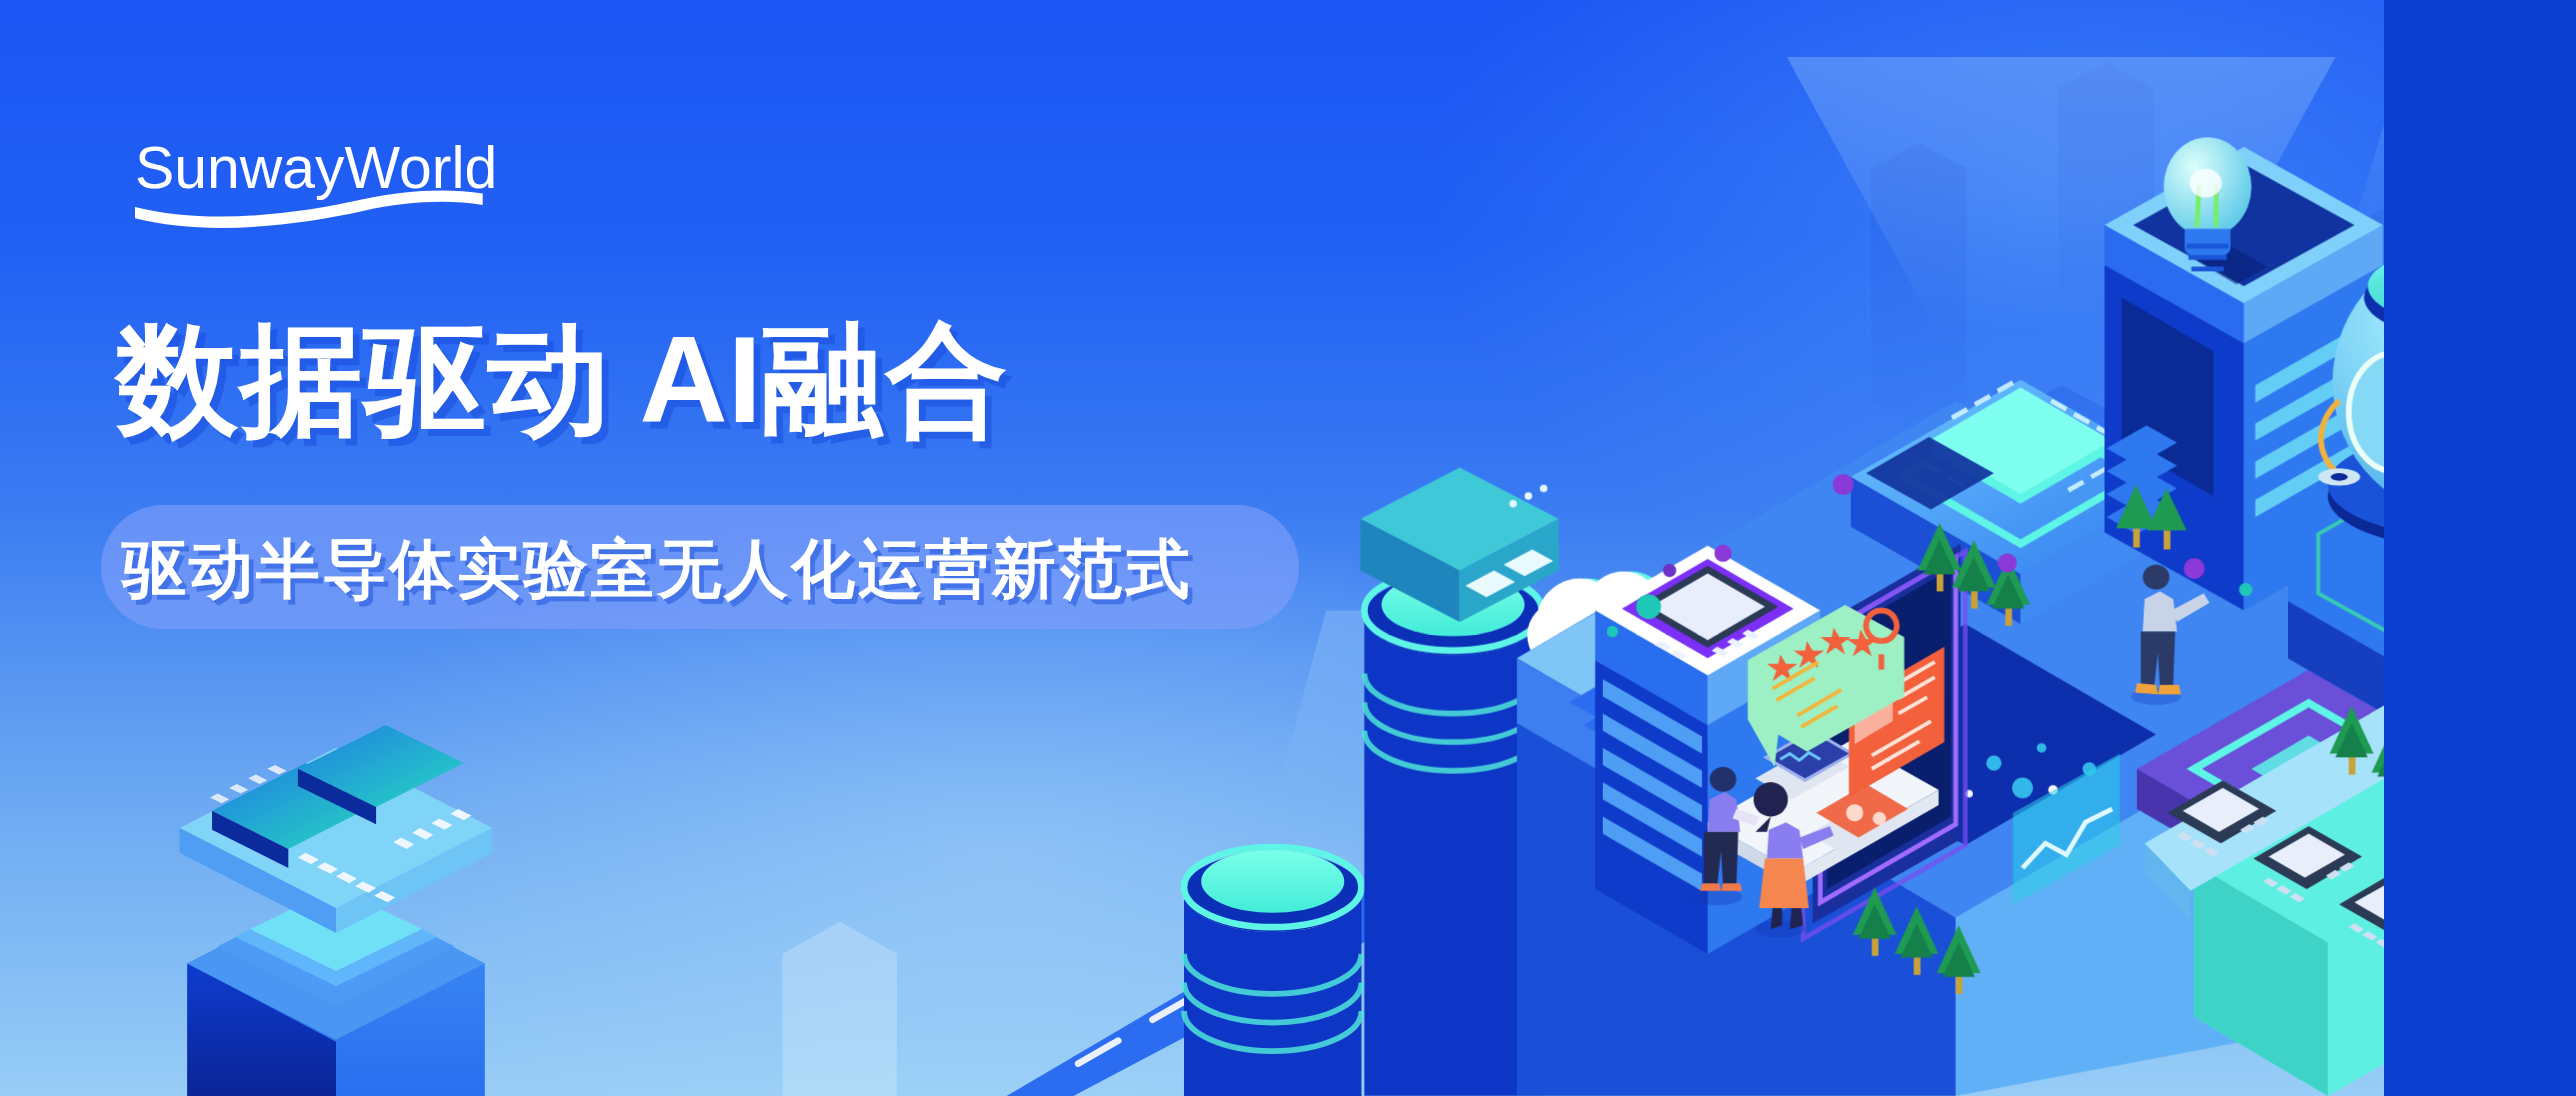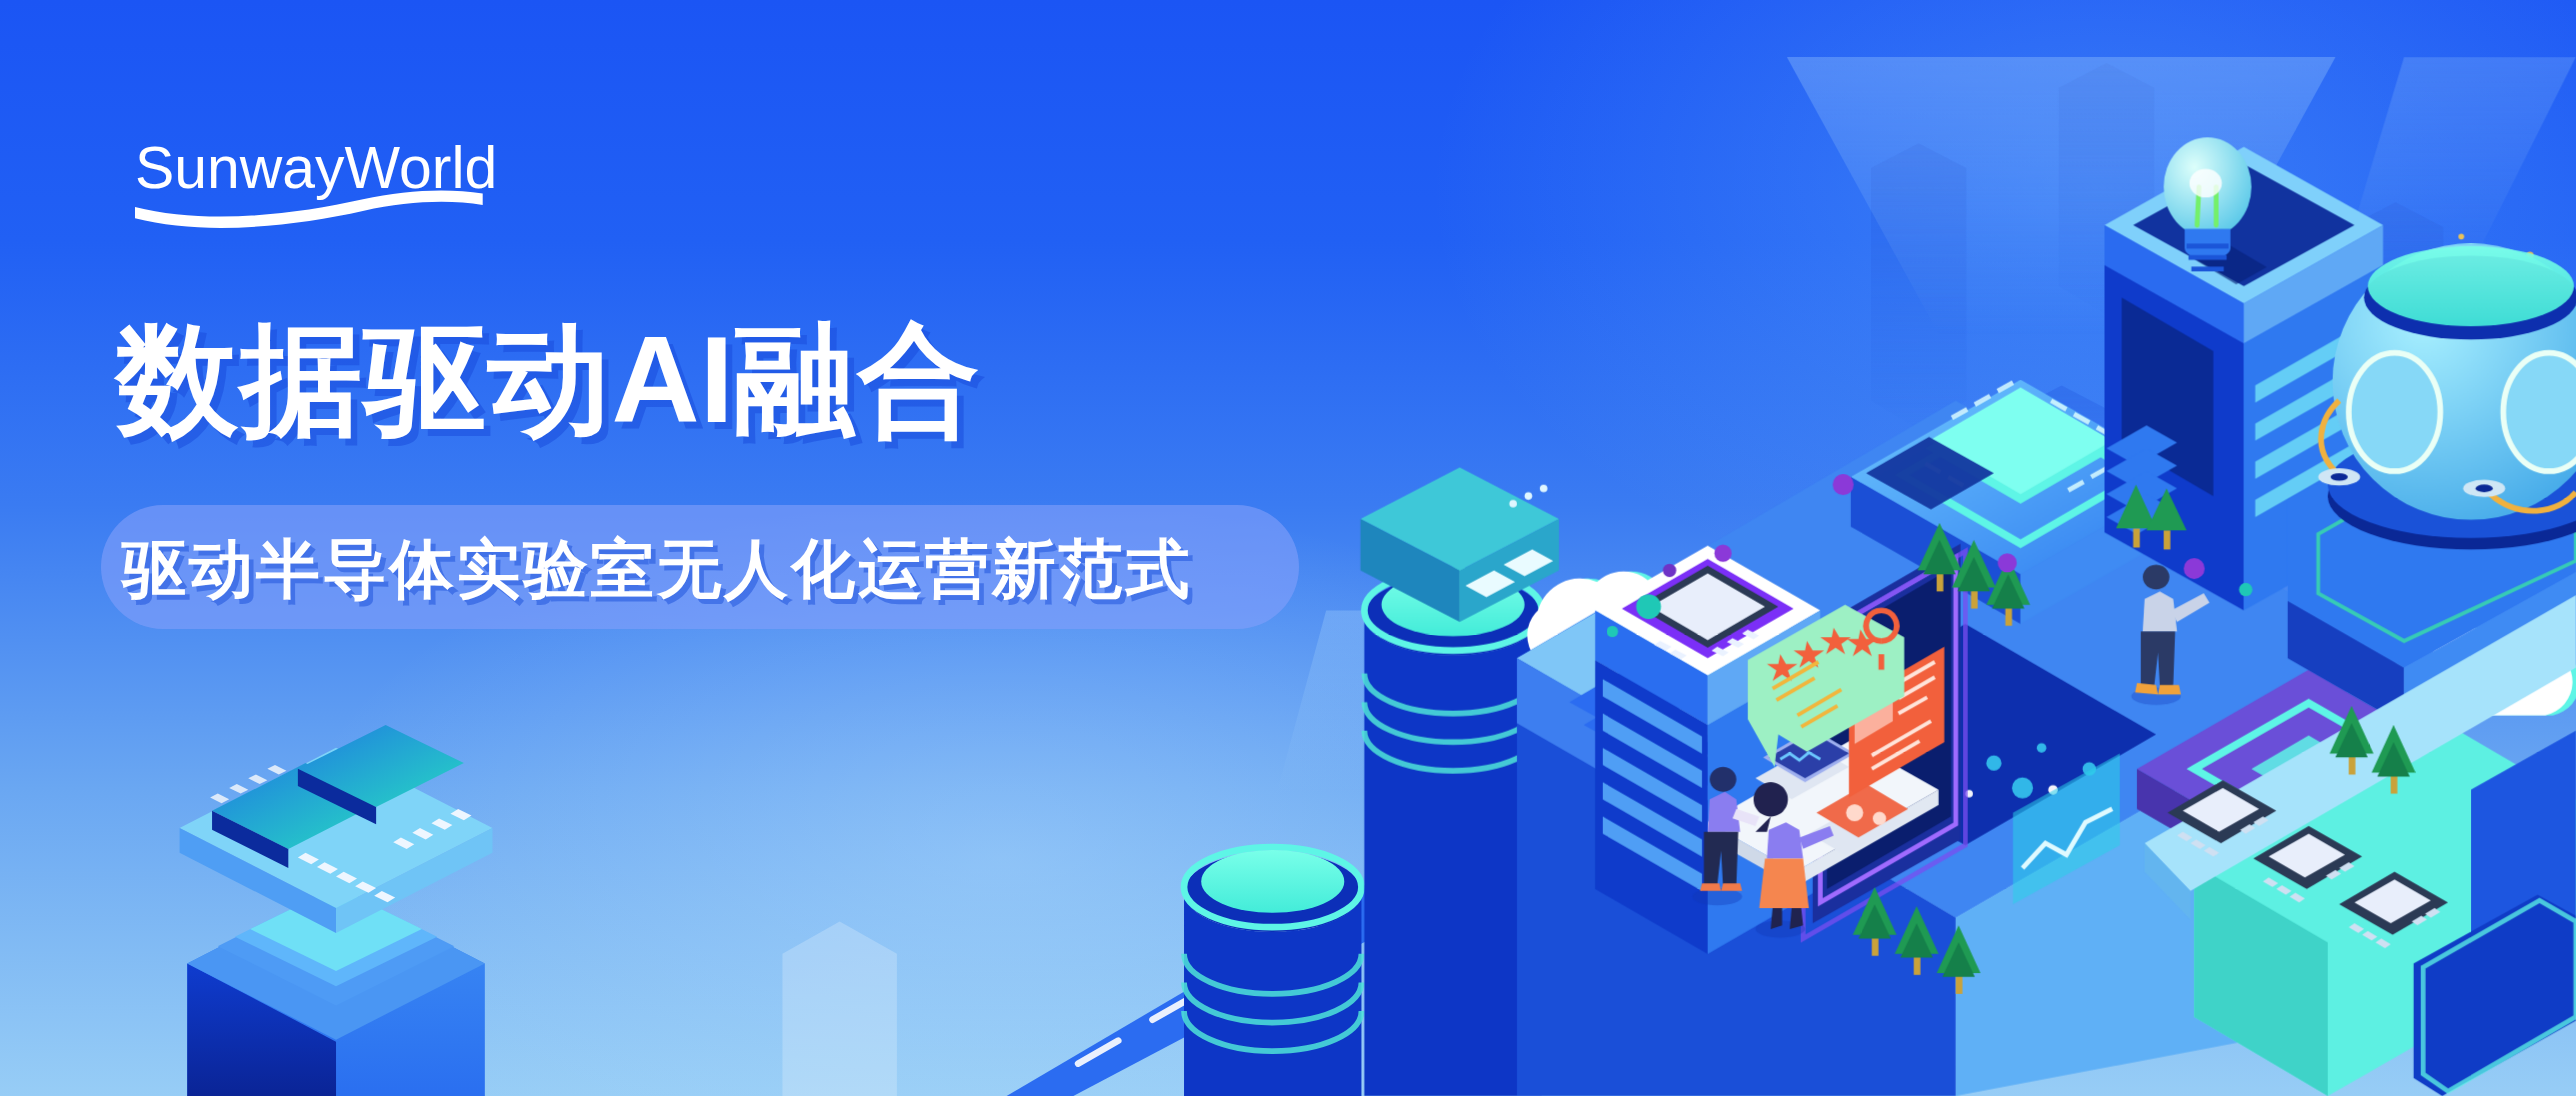--- a/index.html
+++ b/index.html
@@ -1,18 +1,18 @@
 <!DOCTYPE html>
 <html><head>
 <meta charset="utf-8">
 <style>
   html,body{margin:0;padding:0;background:#0d3fd0;}
   *{box-sizing:border-box;}
   .stage{
-    position:relative;width:2576px;height:1096px;overflow:hidden;
+    position:relative;width:2384px;height:1096px;overflow:hidden;
     font-family:"Liberation Sans","DejaVu Sans",sans-serif;
     background:linear-gradient(180deg,#1b55f4 0%,#2160f4 22%,#3a7bf2 46%,#6aa7f2 72%,#97cdf6 100%);
   }
   
   .sky-glow{position:absolute;border-radius:50%;pointer-events:none;}
   .g1{left:1431px;top:-239px;width:1336px;height:859px;
       background:radial-gradient(closest-side,rgba(120,200,255,.30),rgba(120,200,255,0));}
   .g2{left:286px;top:496px;width:1431px;height:725px;
       background:radial-gradient(closest-side,rgba(190,230,255,.35),rgba(190,230,255,0));}
 
@@ -20,21 +20,21 @@
   .logo{position:absolute;left:134px;top:129px;width:382px;height:114px;}
   .logo svg{display:block;}
 
   
   .headline{
     position:absolute;left:116px;top:319px;
     font-size:122px;line-height:1;font-weight:700;color:#ffffff;
     letter-spacing:1.9px;white-space:nowrap;
     text-shadow:6.7px 6.7px 0 rgba(26,77,220,.55);
   }
-  .headline .lat{letter-spacing:0px;}
+  .headline .lat{letter-spacing:0px;margin-left:28px;}
 
   
   .pill{
     position:absolute;left:101px;top:505px;width:1198px;height:124px;
     border-radius:63px;background:rgba(129,158,250,.62);
   }
   .subtitle{
     position:absolute;left:122px;top:537px;
     font-size:64px;line-height:1;font-weight:700;color:#ffffff;
     letter-spacing:2.9px;white-space:nowrap;

